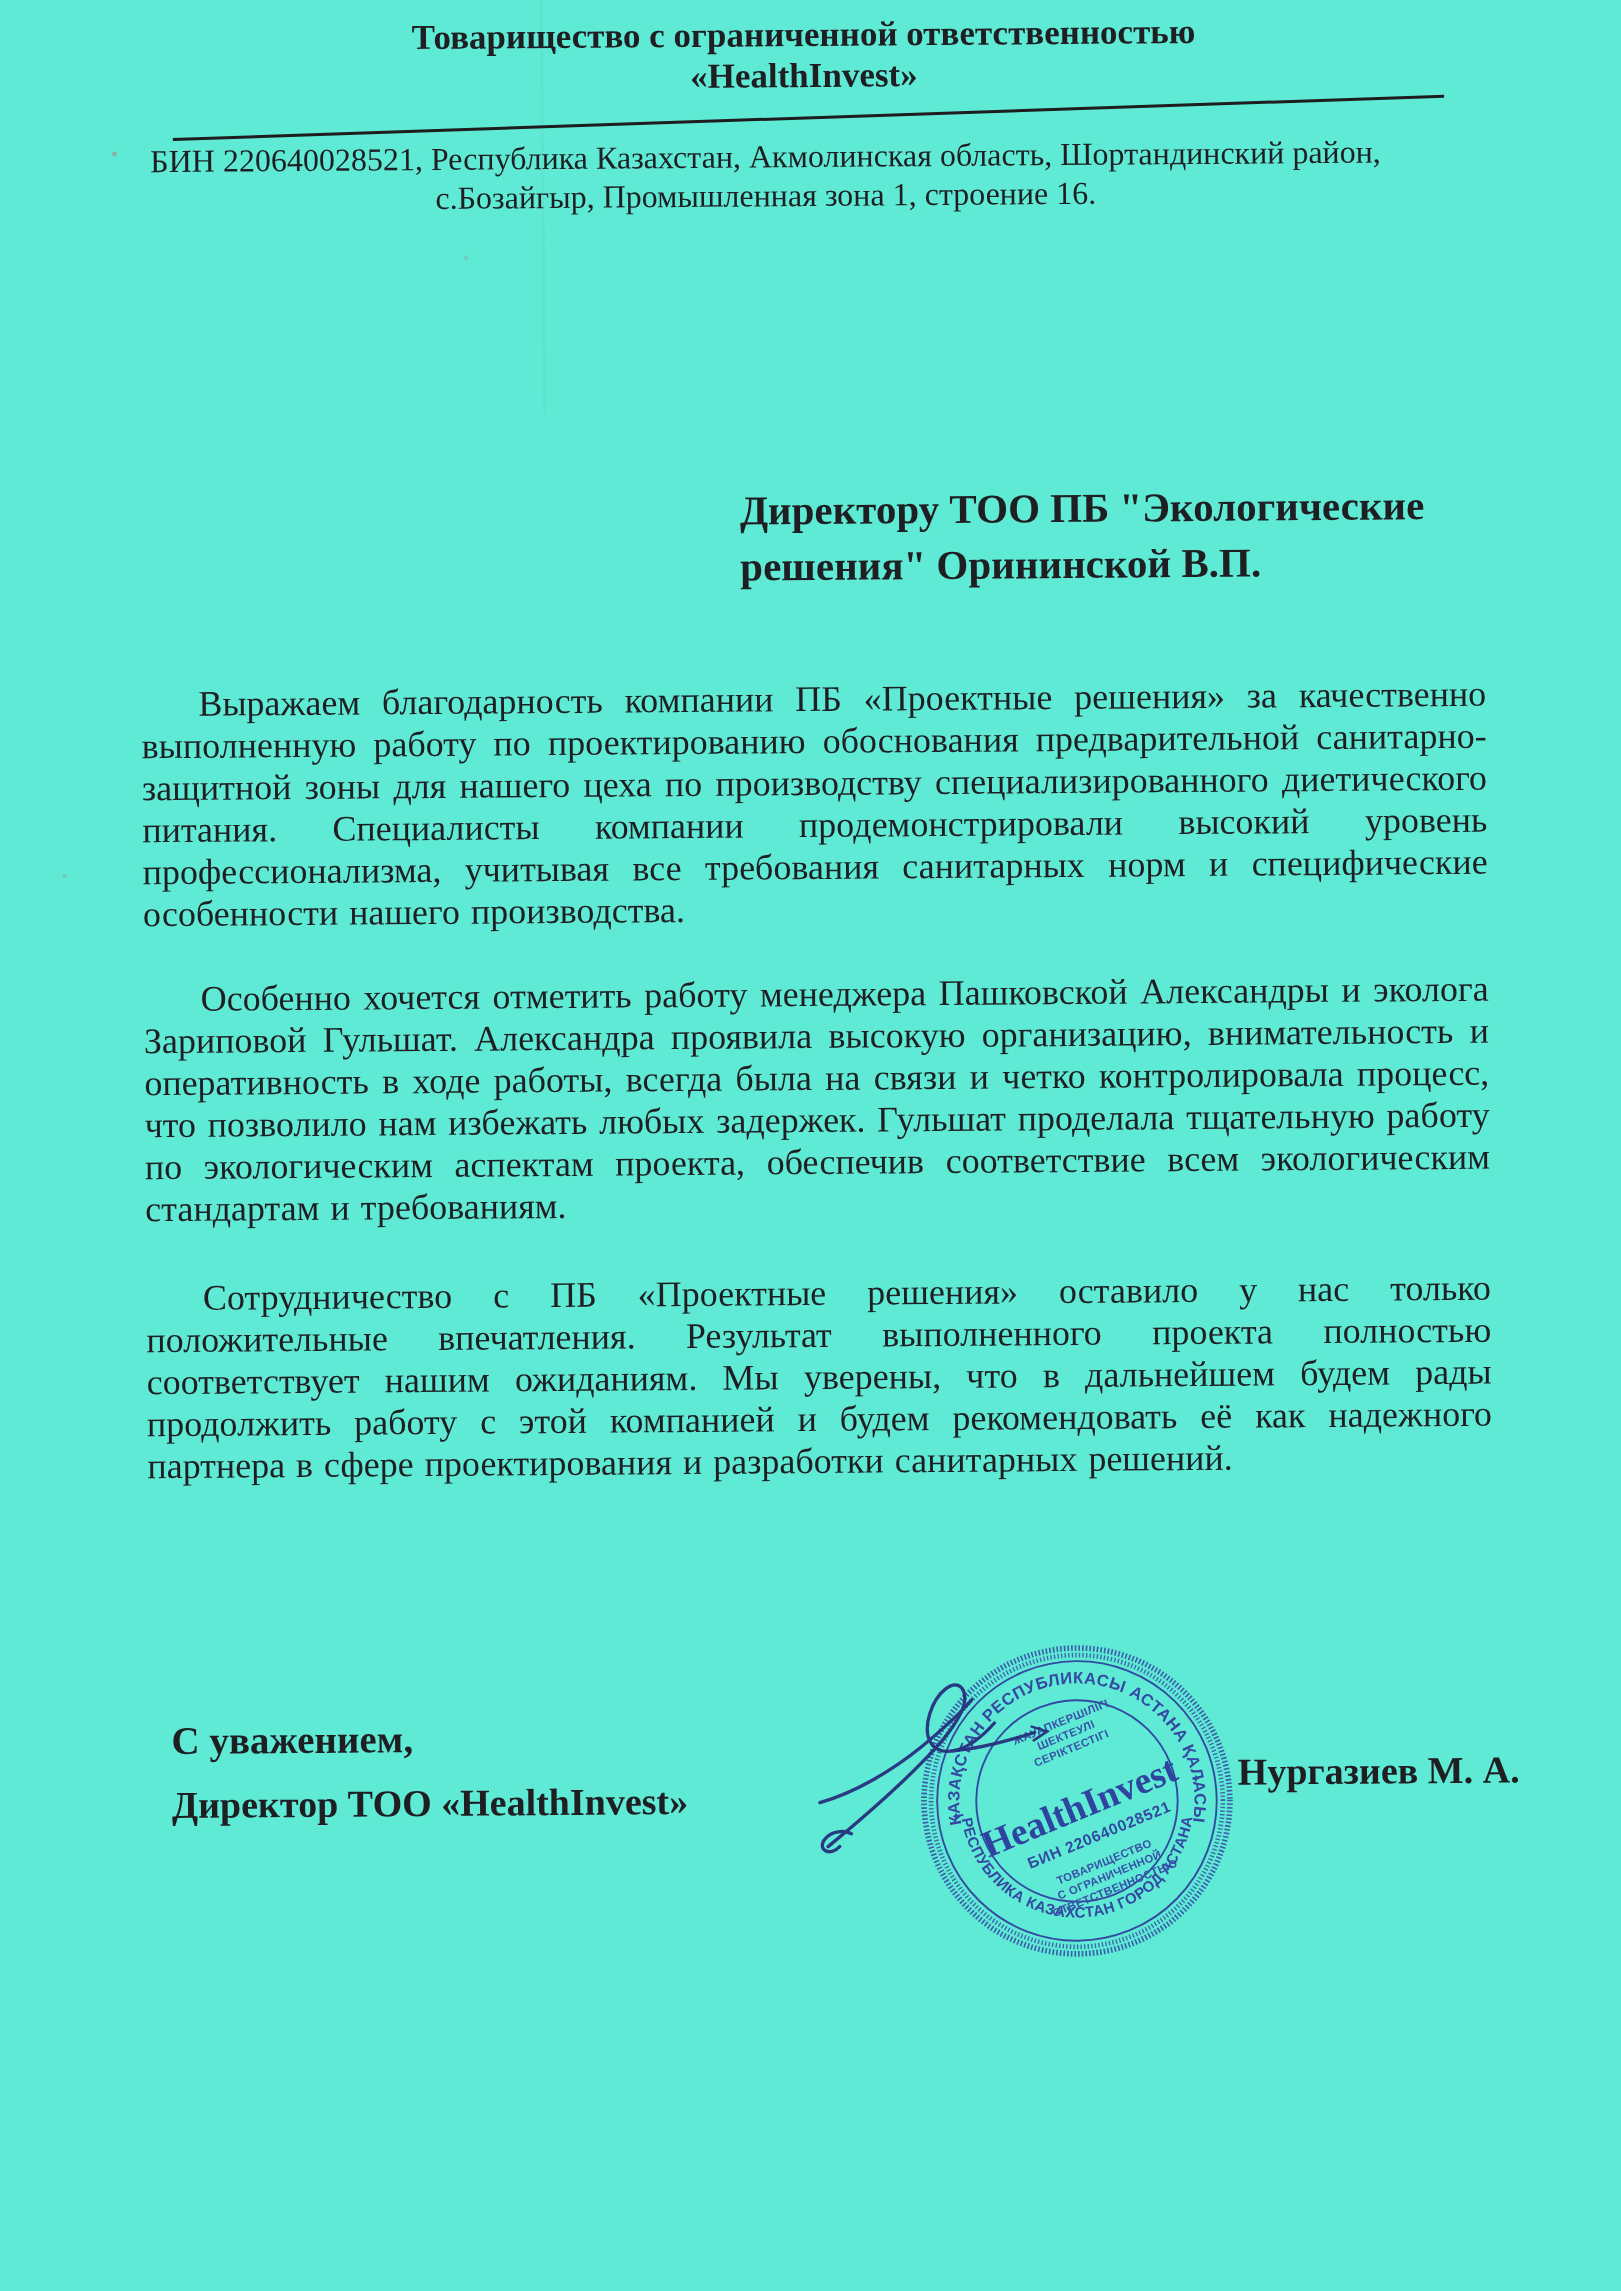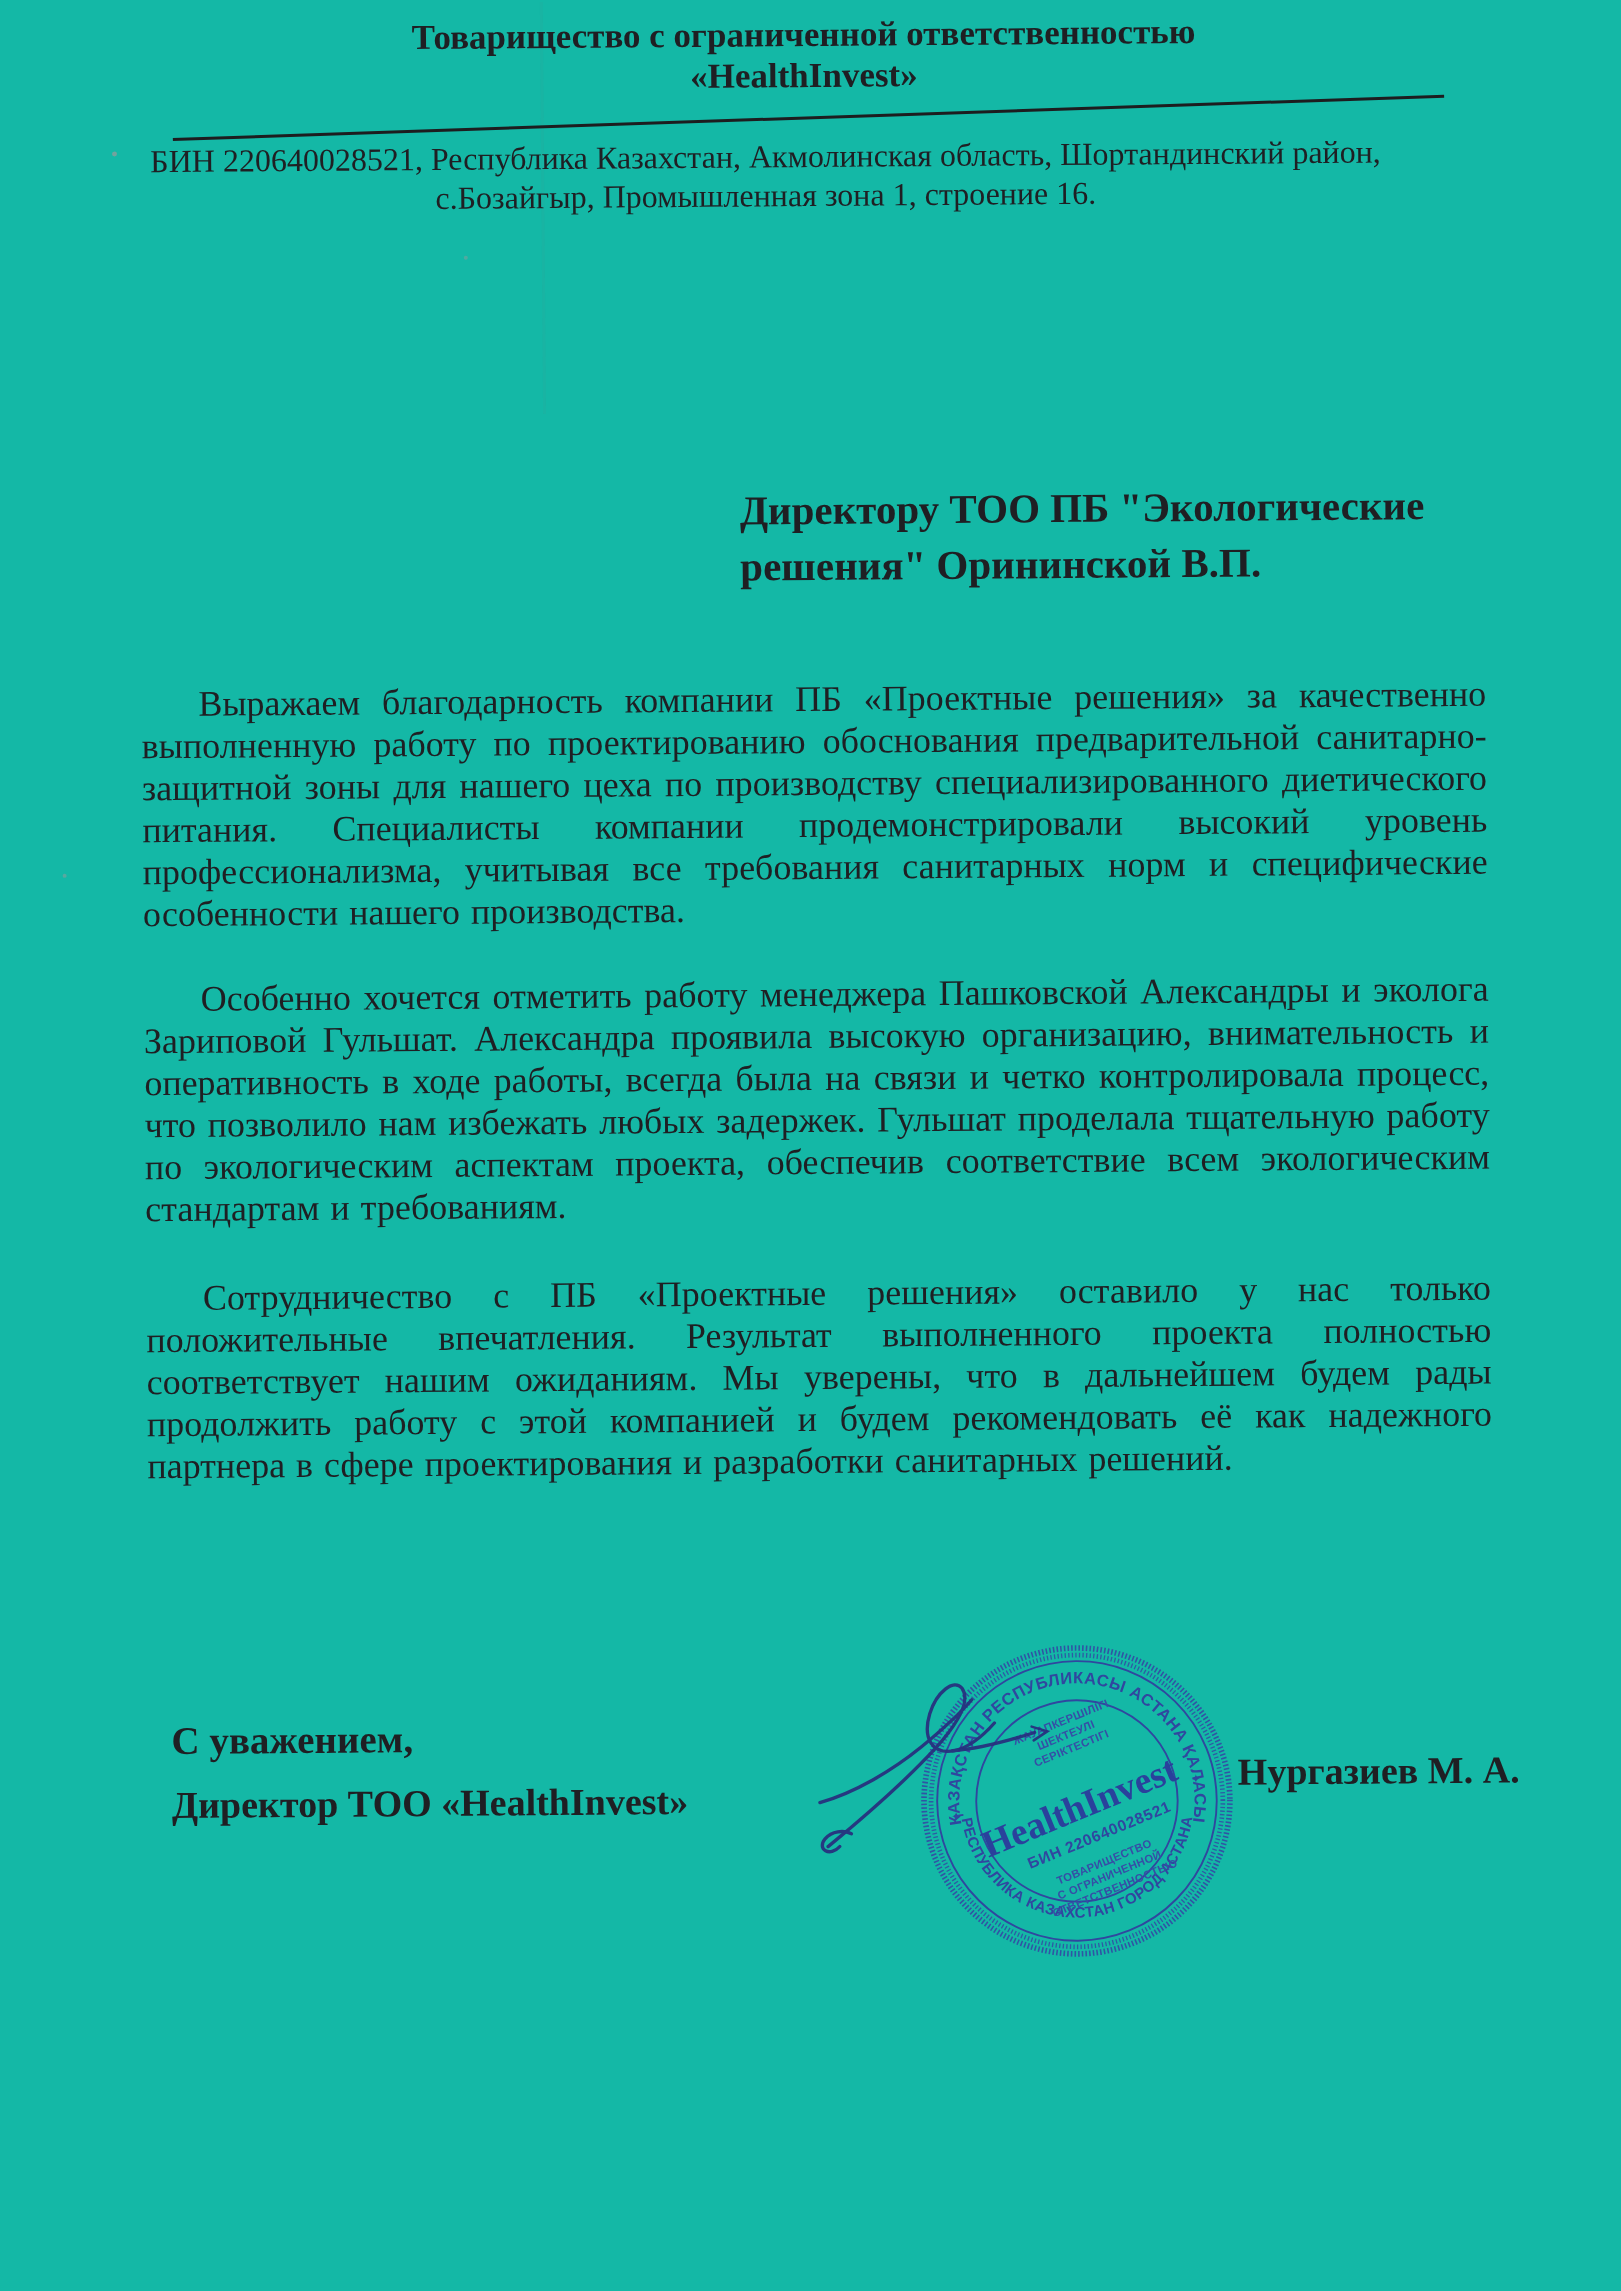--- a/index.html
+++ b/index.html
@@ -1,21 +1,21 @@
 <!DOCTYPE html>
 <html lang="ru"><head>
 <meta charset="utf-8">
 <style>
   html, body { margin: 0; padding: 0; background: #e9e9e9; }
   .page {
     position: relative;
     width: 1621px;
     height: 2292px;
     margin: 0 auto;
-    background: #14b8a6;
+    background: #5eead4;
     overflow: hidden;
     font-family: "Liberation Serif", "DejaVu Serif", serif;
     color: #1f1f23;
   }
   .tilt {
     position: absolute;
     inset: 0;
     transform: rotate(-0.45deg);
     transform-origin: 50% 40%;
   }

